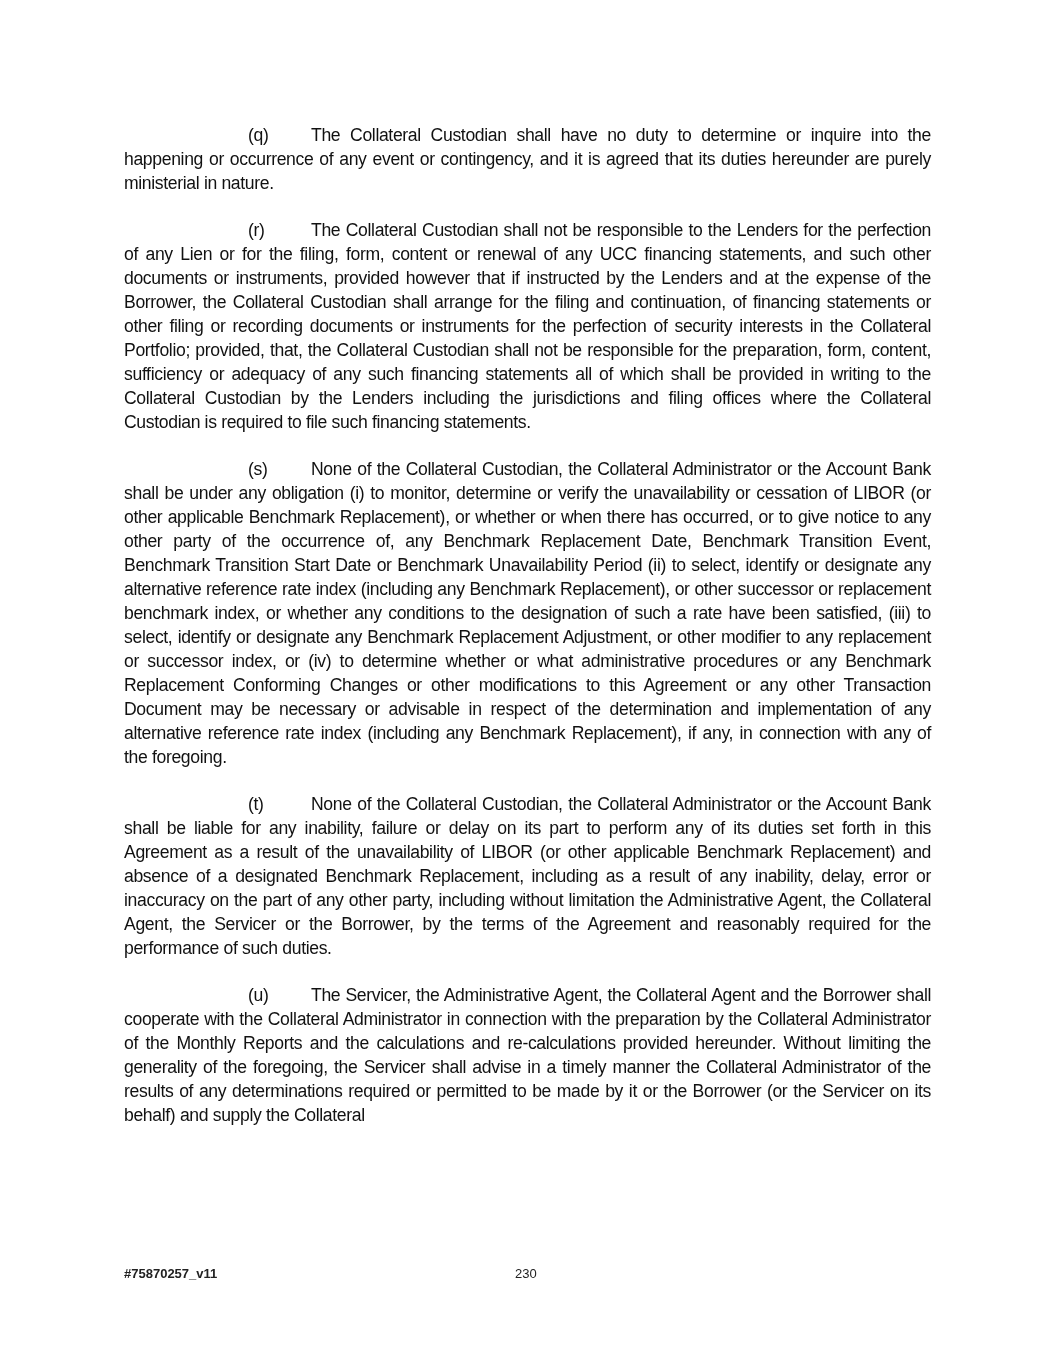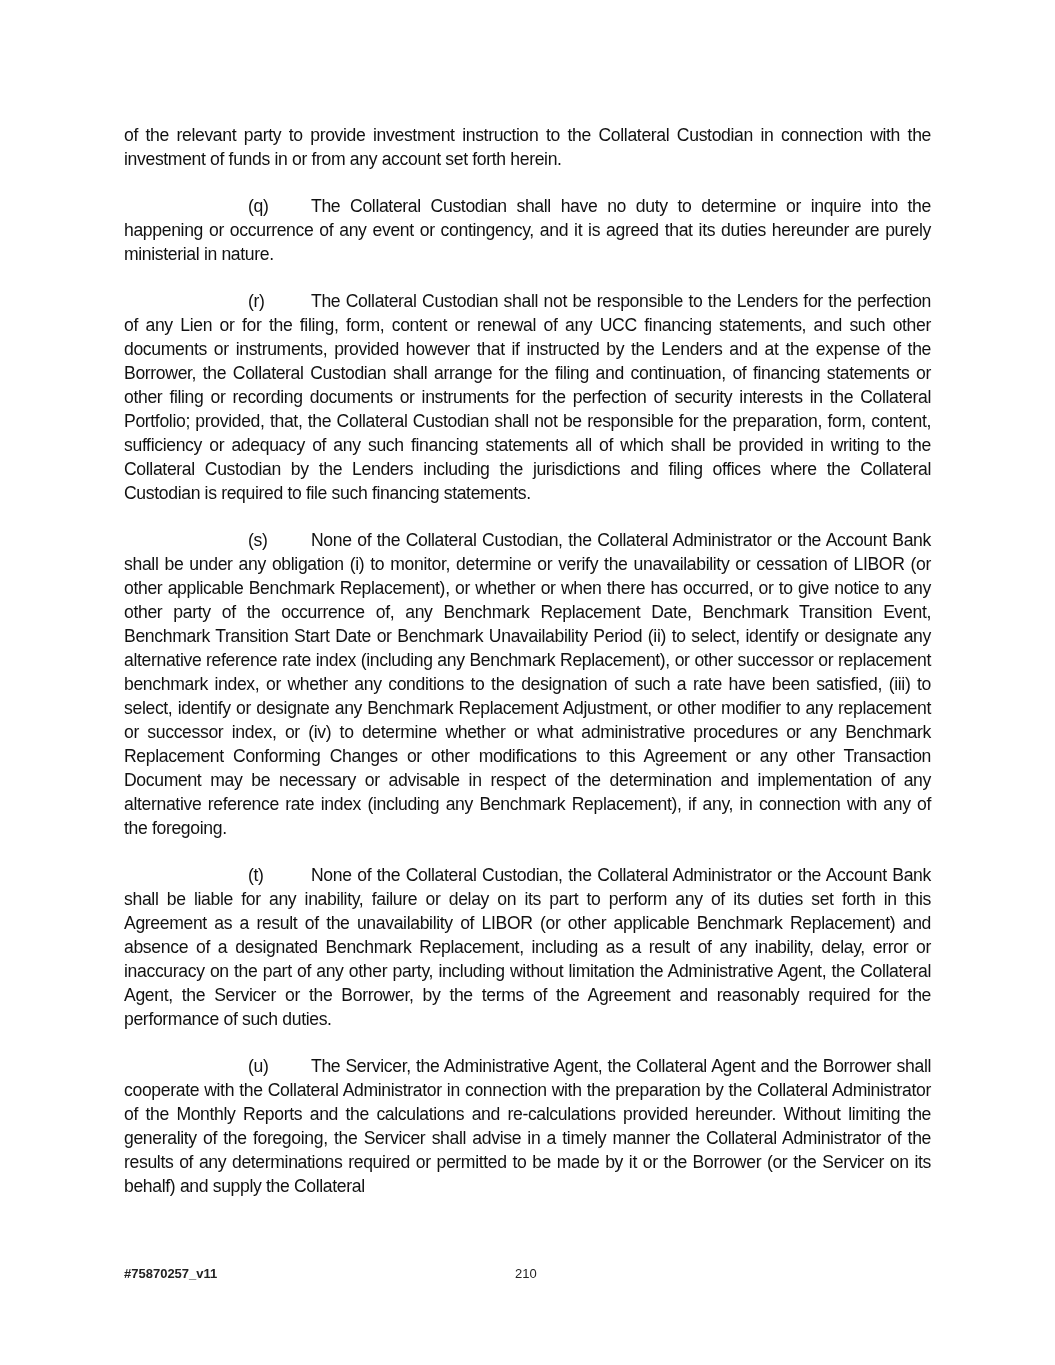--- a/index.html
+++ b/index.html
@@ -55,23 +55,20 @@
   .footer .pageno {
     position: absolute;
     left: 515px;
   }
 </style>
 </head>
 <body>
 
 <div class="page">
 
-  <p class="para cont">
-    <span>of the relevant party to provide investment instruction to the Collateral Custodian in connection with the investment of funds in or from any account set forth herein.</span>
-  </p>
 
   <p class="para">
     <span class="num">(q)</span><span>The Collateral Custodian shall have no duty to determine or inquire into the happening or occurrence of any event or contingency, and it is agreed that its duties hereunder are purely ministerial in nature.</span>
   </p>
 
   <p class="para">
     <span class="num">(r)</span><span>The Collateral Custodian shall not be responsible to the Lenders for the perfection of any Lien or for the filing, form, content or renewal of any UCC financing statements, and such other documents or instruments, provided however that if instructed by the Lenders and at the expense of the Borrower, the Collateral Custodian shall arrange for the filing and continuation, of financing statements or other filing or recording documents or instruments for the perfection of security interests in the Collateral Portfolio; provided, that, the Collateral Custodian shall not be responsible for the preparation, form, content, sufficiency or adequacy of any such financing statements all of which shall be provided in writing to the Collateral Custodian by the Lenders including the jurisdictions and filing offices where the Collateral Custodian is required to file such financing statements.</span>
   </p>
 
   <p class="para">
@@ -83,14 +80,14 @@
   </p>
 
   <p class="para">
     <span class="num">(u)</span><span>The Servicer, the Administrative Agent, the Collateral Agent and the Borrower shall cooperate with the Collateral Administrator in connection with the preparation by the Collateral Administrator of the Monthly Reports and the calculations and re-calculations provided hereunder.  Without limiting the generality of the foregoing, the Servicer shall advise in a timely manner the Collateral Administrator of the results of any determinations required or permitted to be made by it or the Borrower (or the Servicer on its behalf) and supply the Collateral</span>
   </p>
 
 </div>
 
 <div class="footer">
   <span class="docid">#75870257_v11</span>
-  <span class="pageno">210</span>
+  <span class="pageno">230</span>
 </div>
 
 </body></html>

